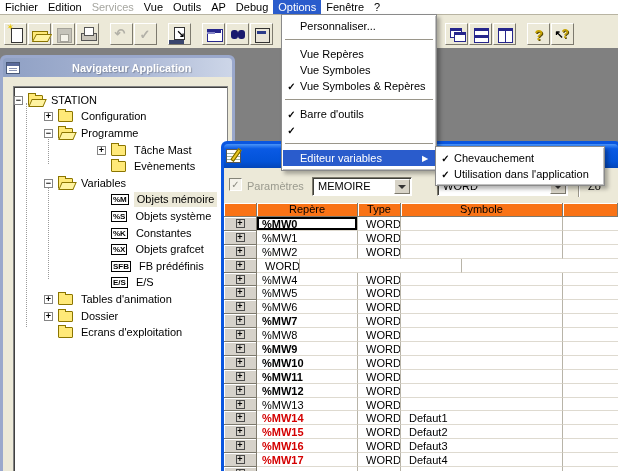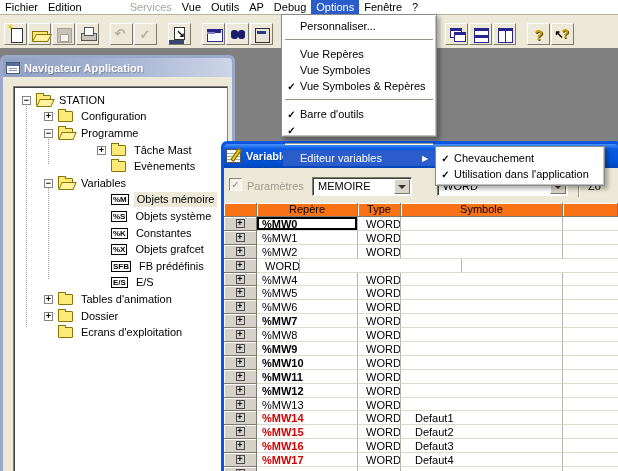--- a/index.html
+++ b/index.html
@@ -4,21 +4,21 @@
 <style>
   html,body{margin:0;padding:0;background:#555;}
   *{box-sizing:border-box;}
   .screen{position:relative;width:618px;height:471px;overflow:hidden;
           background:#808080;font-family:"Liberation Sans",sans-serif;font-size:11px;color:#000;}
 
   
   .menubar{position:absolute;left:0;top:0;width:618px;height:15px;background:#fff;
            border-bottom:1px solid #b8b4a2;display:flex;align-items:stretch;z-index:5;}
   .mb-item{padding:0 5px;line-height:14px;white-space:nowrap;cursor:default;}
-  .mb-item.disabled{color:#a6a6a0;margin-left:38px;}
+  .mb-item.disabled{color:#a6a6a0;}
   .mb-item.selected{background:#2a5ccc;color:#fff;}
 
   
   .toolbar{position:absolute;left:0;top:15px;width:618px;height:33px;background:#ece9d8;z-index:4;}
   .tb-group{position:absolute;top:8px;display:flex;}
   .tb-left{left:4px;}
   .tb-right{left:445px;}
   .tb-btn{width:23px;height:22px;background:#ece9d8;border:1px solid;
           border-color:#fff #7d7a6e #7d7a6e #fff;display:flex;align-items:center;justify-content:center;margin-right:1px;position:relative;}
   .tb-btn.gap{width:9px;border:none;background:transparent;}
@@ -60,28 +60,28 @@
   .mdi{position:absolute;left:0;top:48px;width:618px;height:423px;background:#808080;}
 
   
   .win-nav{position:absolute;left:0;top:55px;width:235px;height:420px;z-index:10;
            background:#9aa8cc;border-radius:6px 6px 0 0;padding:3px;}
   .nav-title{height:19px;border-radius:4px 4px 0 0;display:flex;align-items:center;
              background:linear-gradient(90deg,#8fa0c4 0%,#a9b6d4 55%,#cdd6e8 100%);}
   .w-ico{width:14px;height:12px;margin:0 4px 0 3px;position:relative;background:#fff;border:1px solid #4a5a7a;flex:none;}
   .w-ico::before{content:"";position:absolute;left:0;top:0;right:0;height:3px;background:#5a6a9a;}
   .w-ico::after{content:"";position:absolute;left:2px;top:5px;width:8px;height:1px;background:#8a94b4;box-shadow:0 2px 0 #8a94b4;}
-  .w-title{color:#fff;font-weight:bold;white-space:nowrap;text-shadow:1px 1px 1px rgba(0,0,0,.25);}
+  .w-title{color:#fff;font-weight:bold;white-space:nowrap;text-shadow:1px 1px 1px rgba(0,0,0,.25);margin-left:48px;}
   .nav-client{position:absolute;left:3px;right:3px;top:22px;bottom:0;background:#ece9d8;}
   .tree-panel{position:absolute;left:10px;right:4px;top:9px;bottom:-4px;background:#fff;
               border:1px solid #828282;box-shadow:inset 1px 1px 0 #404040;overflow:hidden;}
   .tree{position:relative;padding-top:5px;}
   .guide{position:absolute;width:0;border-left:1px dotted #9a9a9a;}
   .titem{position:relative;height:16.6px;display:flex;align-items:center;white-space:nowrap;}
-  .titem.lvl0{padding-left:8px;}
+  .titem.lvl0{padding-left:0;}
   .titem.lvl1{padding-left:30px;}
   .titem.lvl2{padding-left:83px;}
   .exp{width:9px;height:9px;margin-right:5px;flex:none;position:relative;background:transparent;}
   .titem.plus .exp,.titem.minus .exp{background:#fff;border:1px solid #848484;}
   .titem.plus .exp::before{content:"+";position:absolute;left:0;top:-1px;width:7px;text-align:center;font-size:9px;line-height:9px;font-weight:bold;}
   .titem.minus .exp::before{content:"−";position:absolute;left:0;top:-1px;width:7px;text-align:center;font-size:9px;line-height:9px;font-weight:bold;}
   .tico{flex:none;margin-right:5px;position:relative;}
   .titem.folder-closed .tico,.titem.folder-open .tico{width:15px;height:11px;background:#ffe978;border:1px solid #8b7500;border-radius:1px;}
   .titem.folder-closed .tico::before,.titem.folder-open .tico::before{content:"";position:absolute;left:-1px;top:-3px;width:6px;height:2px;background:#ffe978;border:1px solid #8b7500;border-bottom:none;}
   .titem.folder-open .tico::after{content:"";position:absolute;left:1px;top:3px;width:13px;height:6px;background:#fff3a0;border:1px solid #8b7500;transform:skewX(-24deg);}
@@ -124,31 +124,31 @@
   .w-sym{width:162px;flex:none;}
   .w-ext{flex:1;}
   .vrow{display:flex;height:13.9px;}
   .rowhead{width:33px;flex:none;background:#d6d2ca;border-right:1px solid #7d7a6e;border-bottom:1px solid #7d7a6e;
            box-shadow:inset 1px 1px 0 #fff;display:flex;align-items:center;justify-content:center;}
   .plusbox{width:9px;height:9px;border:1px solid #4a4a4a;background:#d6d2ca;position:relative;}
   .plusbox::before{content:"+";position:absolute;left:0;top:-1px;width:7px;text-align:center;font-size:9px;line-height:9px;font-weight:bold;color:#000;}
   .vcell{border-right:1px solid #b8b4a8;border-bottom:1px solid #dedad0;line-height:12px;padding-top:1px;white-space:nowrap;overflow:hidden;}
   .c-rep{width:101px;flex:none;padding-left:5px;}
   .c-typ{width:43px;flex:none;padding-left:8px;}
-  .c-sym{width:162px;flex:none;padding-left:14px;}
+  .c-sym{width:162px;flex:none;padding-left:8px;}
   .c-ext{flex:1;border-right:none;}
   .vrow.bold .c-rep{font-weight:bold;}
   .vrow.red .c-rep{color:#d40000;}
   .vrow.selected .c-rep{box-shadow:inset 0 0 0 2px #000;}
 
   
   .popup{position:absolute;background:#fff;border:1px solid #8a8a8a;
          box-shadow:inset 1px 1px 0 #fff,inset -1px -1px 0 #c0c0c0,3px 3px 4px rgba(0,0,0,.3);
          padding:3px 1px;z-index:50;}
-  .menu-options{left:281px;top:14px;width:156px;height:123px;}
+  .menu-options{left:281px;top:14px;width:156px;height:157px;}
   .submenu{left:435px;top:146px;width:170px;height:40px;z-index:51;}
   .mi{height:16px;display:flex;align-items:center;white-space:nowrap;}
   .mi .check{width:17px;text-align:center;font-size:10px;flex:none;}
   .mi.checked .check::before{content:"✓";font-weight:bold;}
   .mi .mi-label{flex:1;line-height:15px;}
   .mi .arrow{width:13px;font-size:8px;flex:none;visibility:hidden;}
   .mi.has_submenu .arrow{visibility:visible;}
   .mi.highlighted{background:#2a5ccc;color:#fff;}
   .mi.sep{height:2px;margin:5px 2px;border-top:1px solid #9a968a;border-bottom:1px solid #fff;}
 </style>

